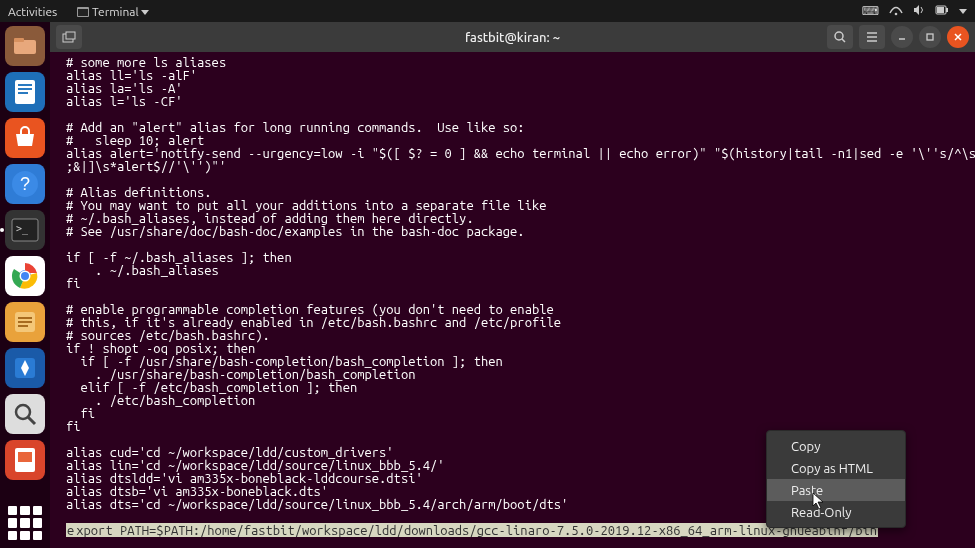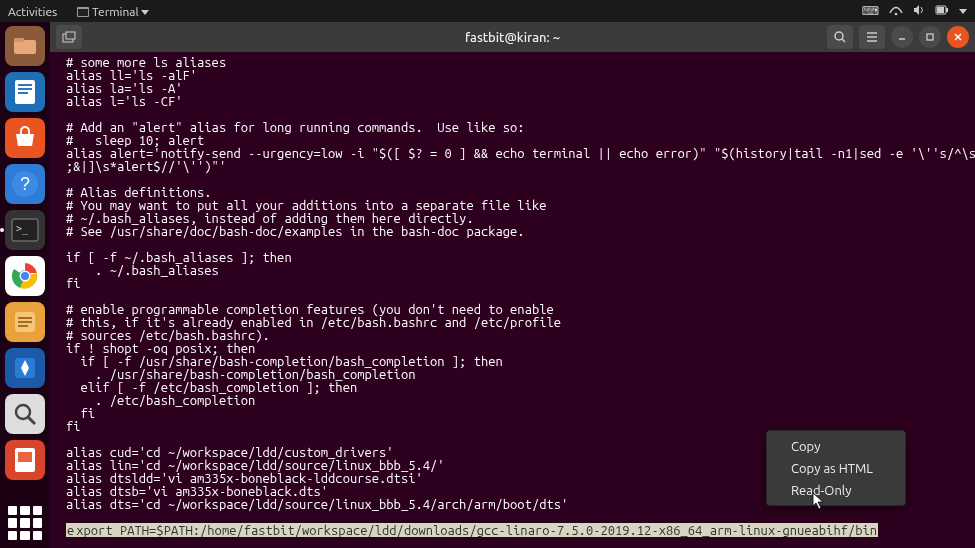--- a/index.html
+++ b/index.html
@@ -317,18 +317,19 @@
       </div>
     </div>
   </div>
 
   <div class="term-body" id="term-body"><div class="line"># some more ls aliases</div><div class="line">alias ll='ls -alF'</div><div class="line">alias la='ls -A'</div><div class="line">alias l='ls -CF'</div><div class="line">&nbsp;</div><div class="line"># Add an "alert" alias for long running commands.  Use like so:</div><div class="line">#   sleep 10; alert</div><div class="line">alias alert='notify-send --urgency=low -i "$([ $? = 0 ] &amp;&amp; echo terminal || echo error)" "$(history|tail -n1|sed -e '\''s/^\s*[0-9]\+\s*//;s/[</div><div class="line">;&amp;|]\s*alert$//'\'')"'</div><div class="line">&nbsp;</div><div class="line"># Alias definitions.</div><div class="line"># You may want to put all your additions into a separate file like</div><div class="line"># ~/.bash_aliases, instead of adding them here directly.</div><div class="line"># See /usr/share/doc/bash-doc/examples in the bash-doc package.</div><div class="line">&nbsp;</div><div class="line">if [ -f ~/.bash_aliases ]; then</div><div class="line">    . ~/.bash_aliases</div><div class="line">fi</div><div class="line">&nbsp;</div><div class="line"># enable programmable completion features (you don't need to enable</div><div class="line"># this, if it's already enabled in /etc/bash.bashrc and /etc/profile</div><div class="line"># sources /etc/bash.bashrc).</div><div class="line">if ! shopt -oq posix; then</div><div class="line">  if [ -f /usr/share/bash-completion/bash_completion ]; then</div><div class="line">    . /usr/share/bash-completion/bash_completion</div><div class="line">  elif [ -f /etc/bash_completion ]; then</div><div class="line">    . /etc/bash_completion</div><div class="line">  fi</div><div class="line">fi</div><div class="line">&nbsp;</div><div class="line">alias cud='cd ~/workspace/ldd/custom_drivers'</div><div class="line">alias lin='cd ~/workspace/ldd/source/linux_bbb_5.4/'</div><div class="line">alias dtsldd='vi am335x-boneblack-lddcourse.dtsi'</div><div class="line">alias dtsb='vi am335x-boneblack.dts'</div><div class="line">alias dts='cd ~/workspace/ldd/source/linux_bbb_5.4/arch/arm/boot/dts'</div><div class="line">&nbsp;</div><div class="line"><span class="sel">e</span><span class="sel">xport PATH=$PATH:/home/fastbit/workspace/ldd/downloads/gcc-linaro-7.5.0-2019.12-x86_64_arm-linux-gnueabihf/bin</span></div></div>
 </div>
 
 <div class="context-menu" id="ctx">
     <div class="mi">Copy</div>
     <div class="mi">Copy as HTML</div>
+    <div class="mi hover">Paste</div>
     <div class="mi">Read-Only</div>
   </div>
 
 <svg class="cursor-arrow" viewBox="0 0 14 18">
   <path d="M1 1 L1 14 L4 11 L7 17 L9 16 L6 10 L11 10 Z" fill="#fff" stroke="#000" stroke-width="0.8"></path>
 </svg>
 
 </body></html>

